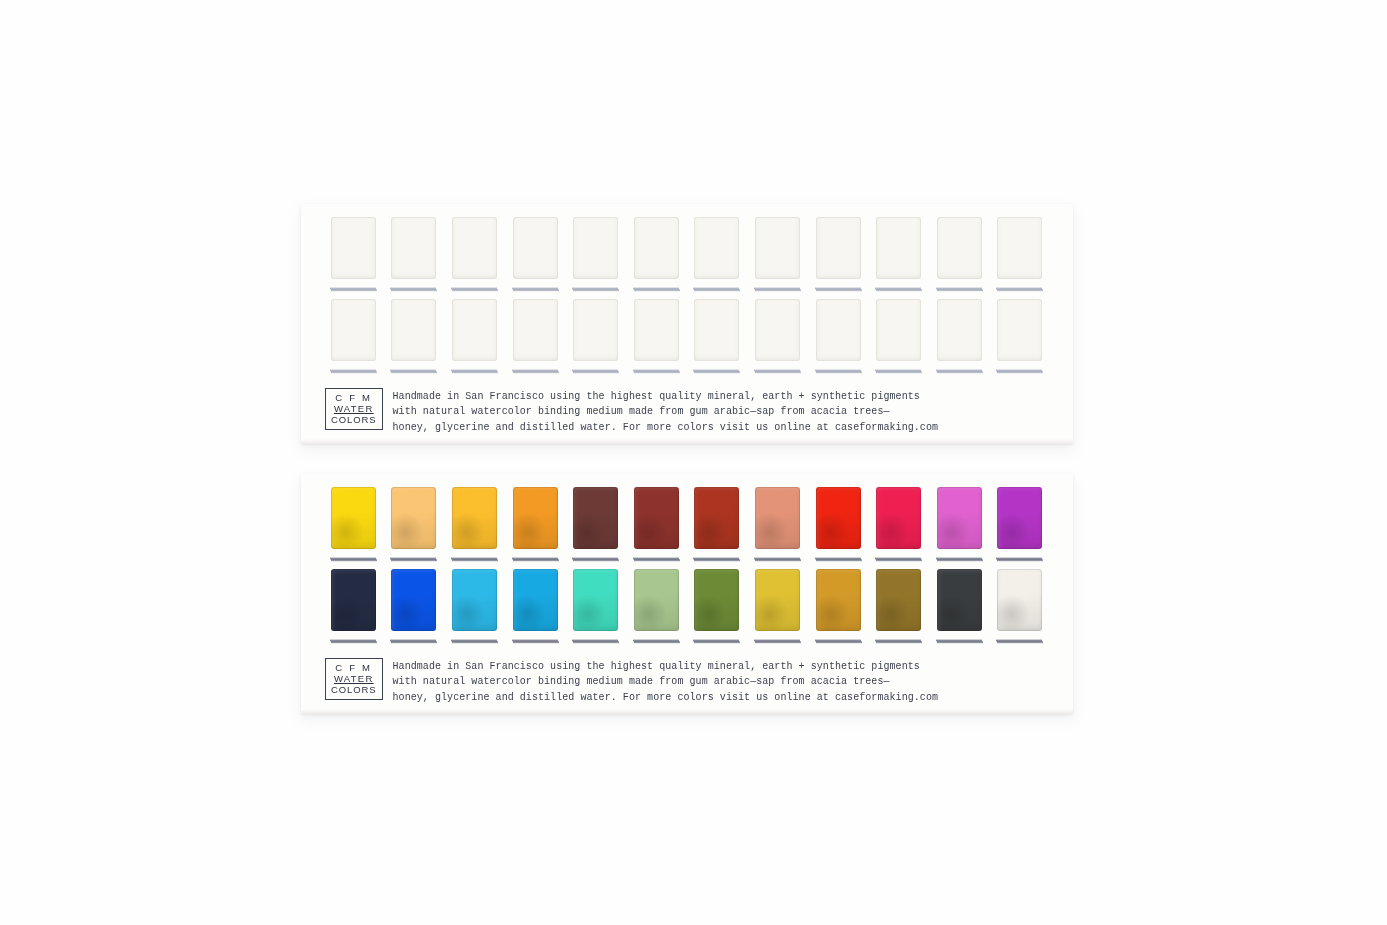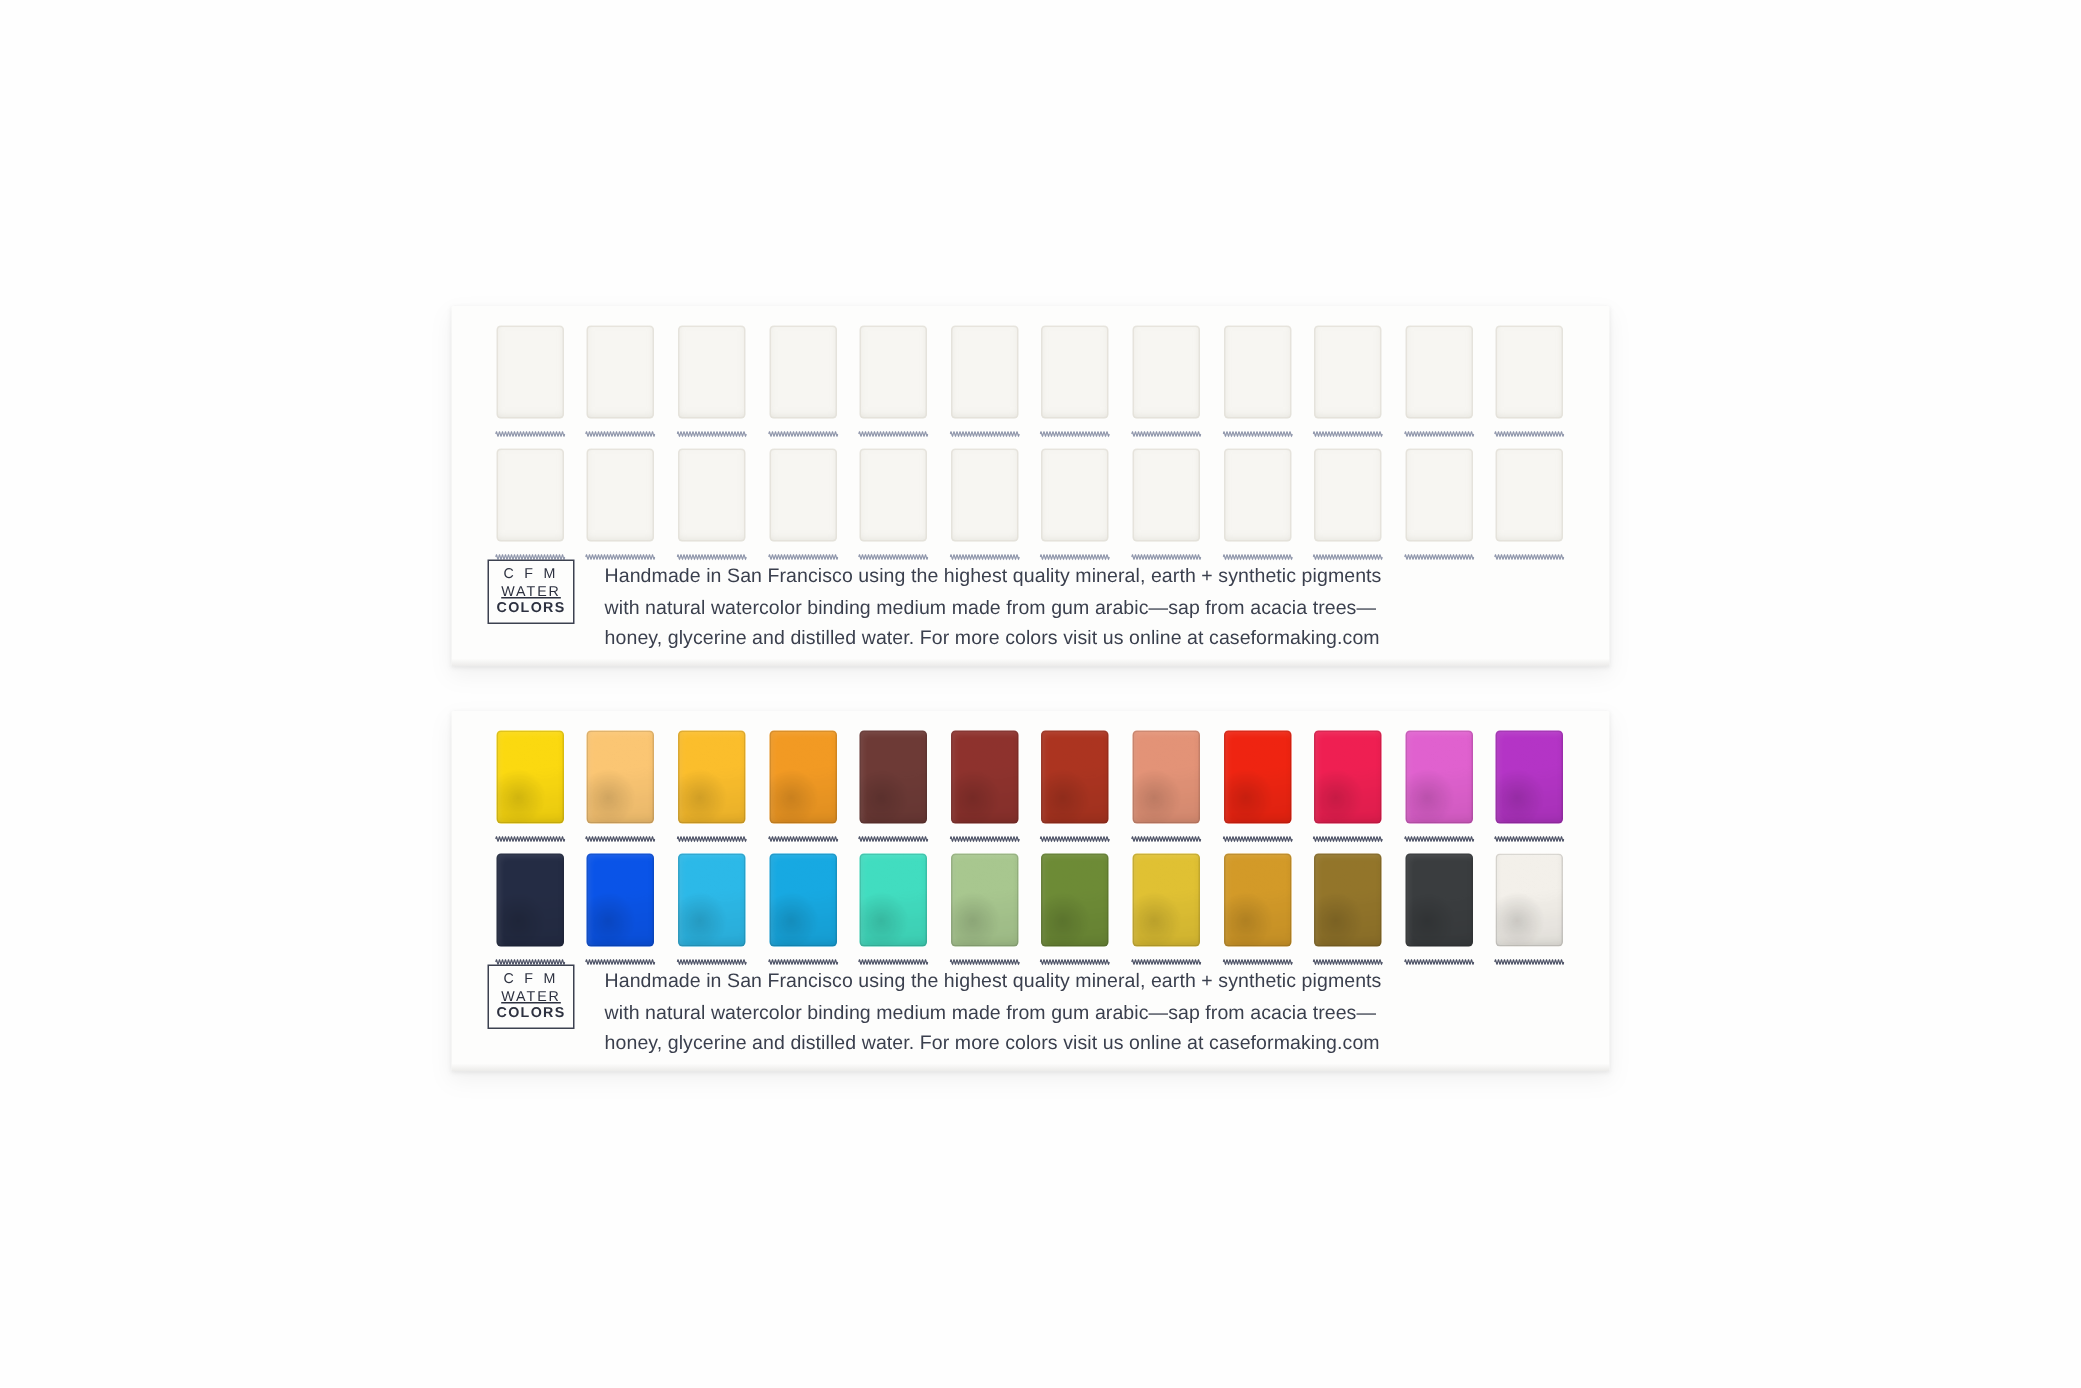--- a/index.html
+++ b/index.html
@@ -107,44 +107,45 @@
   }
   .wave.light { color: #8f96ab; }
 
   
   .card-footer {
     position: absolute;
     left: 24px;
     bottom: 8px;
     display: flex;
     align-items: flex-start;
-    gap: 20px;
+    gap: 10px;
   }
   .logo-box {
     border: 1px solid #3c4150;
     padding: 3px 5px 4px 5px;
     text-align: center;
     line-height: 1.18;
     color: #2d3140;
     font-size: 9.5px;
     letter-spacing: 0.6px;
     font-family: "Liberation Sans", sans-serif;
     white-space: nowrap;
   }
   .logo-box .l1 { letter-spacing: 2.2px; }
   .logo-box .l2 { letter-spacing: 1.3px; text-decoration: underline; }
-  .logo-box .l3 { letter-spacing: 0.9px; font-weight: bold; }
+  .logo-box .l3 { letter-spacing: 0.9px; }
 
   .blurb {
-    font-size: 13px;
+    font-size: 10px;
     line-height: 1.58;
     color: #3a3f4d;
     letter-spacing: 0.06px;
     max-width: 360px;
     padding-top: 1px;
+    font-family: Liberation Mono, monospace;
   }
   .blurb div { white-space: nowrap; }
 </style>
 </head>
 <body>
 
 <div class="stage">
 
   <div class="palette-card" id="card-back">
     <div class="swatch-grid">

